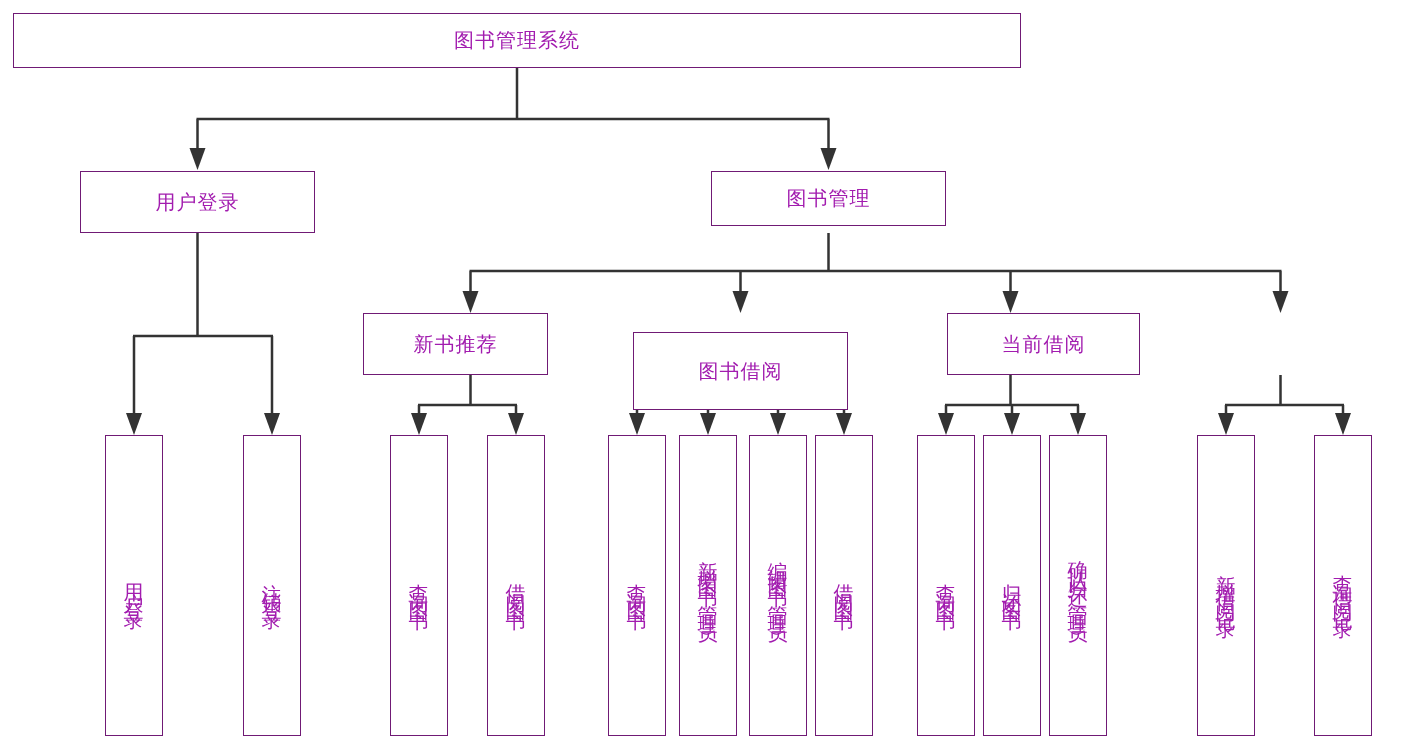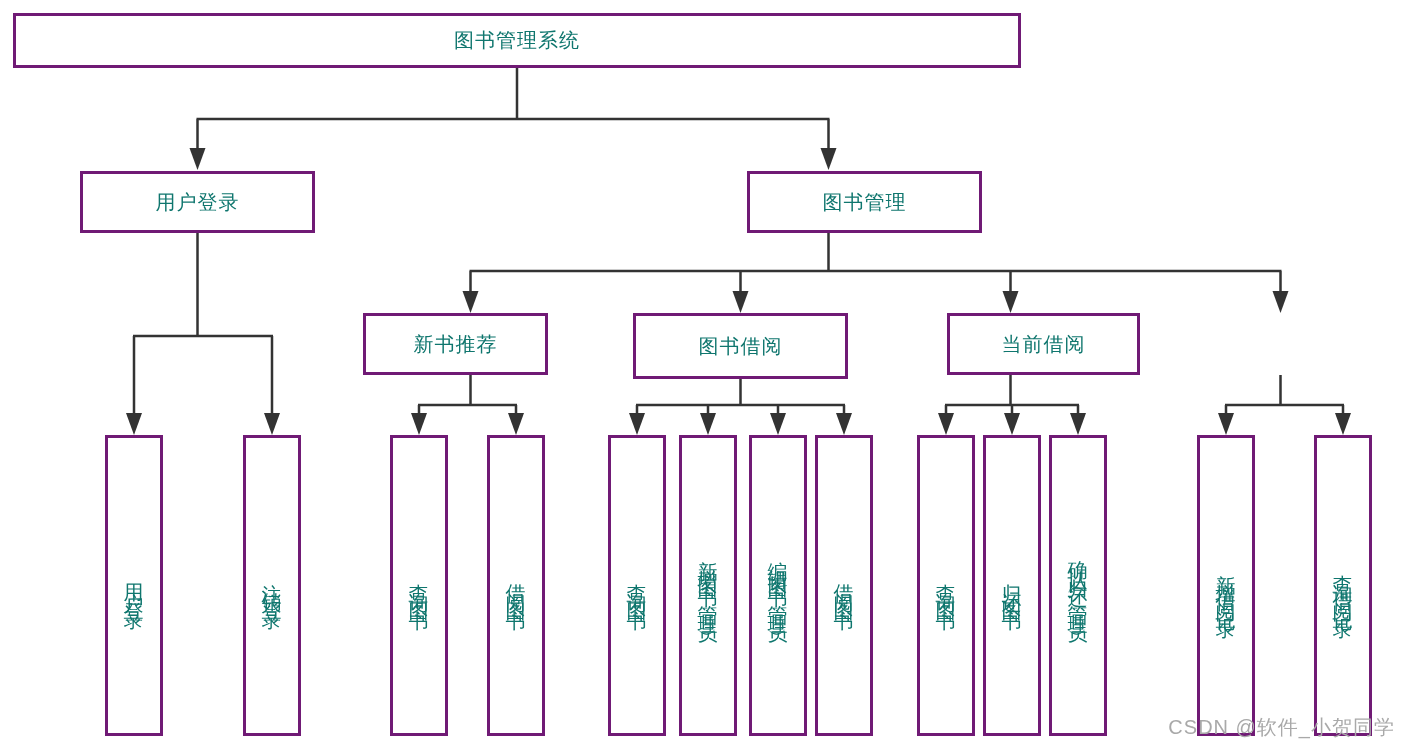--- a/index.html
+++ b/index.html
@@ -17,23 +17,23 @@
   }
   #connectors {
     position: absolute;
     left: 0;
     top: 0;
     z-index: 1;
   }
   .box {
     position: absolute;
     box-sizing: border-box;
-    border: 3px solid #701a75;
+    border: 1px solid #701a75;
     background: #ffffff;
-    color: #0f766e;
+    color: #a21caf;
     display: flex;
     align-items: center;
     justify-content: center;
     font-size: 20px;
     z-index: 2;
     letter-spacing: 1px;
   }
   .vbox {
     writing-mode: vertical-rl;
     text-orientation: mixed;
@@ -100,38 +100,37 @@
       <polygon points="1070,413 1086,413 1078,435"></polygon>
 
       <polygon points="1218,413 1234,413 1226,435"></polygon>
       <polygon points="1335,413 1351,413 1343,435"></polygon>
     </g>
   </svg>
 
   <div class="box" style="left:13px; top:13px; width:1008px; height:55px;">图书管理系统</div>
 
   <div class="box" style="left:80px; top:171px; width:235px; height:62px;">用户登录</div>
-  <div class="box" style="left:711px; top:171px; width:235px; height:62px;margin-left:36px;">图书管理</div>
+  <div class="box" style="left:711px; top:171px; width:235px; height:55px;">图书管理</div>
 
   <div class="box" style="left:363px; top:313px; width:185px; height:62px;">新书推荐</div>
-  <div class="box" style="left:633px; top:313px; width:215px; height:66px;">图书借阅</div>
+  <div class="box" style="left:633px; top:332px; width:215px; height:78px;">图书借阅</div>
   <div class="box" style="left:903px; top:313px; width:193px; height:62px;margin-left:44px;">当前借阅</div>
 
   <div class="box vbox" style="left:105px; top:435px; width:58px; height:301px;">用户登录</div>
   <div class="box vbox" style="left:243px; top:435px; width:58px; height:301px;">注销登录</div>
 
   <div class="box vbox" style="left:390px; top:435px; width:58px; height:301px;">查询图书</div>
   <div class="box vbox" style="left:487px; top:435px; width:58px; height:301px;">借阅图书</div>
 
   <div class="box vbox" style="left:608px; top:435px; width:58px; height:301px;">查询图书</div>
   <div class="box vbox" style="left:679px; top:435px; width:58px; height:301px;">新增图书（管理员）</div>
   <div class="box vbox" style="left:749px; top:435px; width:58px; height:301px;">编辑图书（管理员）</div>
   <div class="box vbox" style="left:815px; top:435px; width:58px; height:301px;">借阅图书</div>
 
   <div class="box vbox" style="left:917px; top:435px; width:58px; height:301px;">查询图书</div>
   <div class="box vbox" style="left:983px; top:435px; width:58px; height:301px;">归还图书</div>
   <div class="box vbox" style="left:1049px; top:435px; width:58px; height:301px;">确认归还（管理员）</div>
 
   <div class="box vbox" style="left:1197px; top:435px; width:58px; height:301px;">新增借阅记录</div>
   <div class="box vbox" style="left:1314px; top:435px; width:58px; height:301px;">查询借阅记录</div>
 
-  <div id="watermark">CSDN @软件_小贺同学</div>
 </div>
 
 </body></html>

